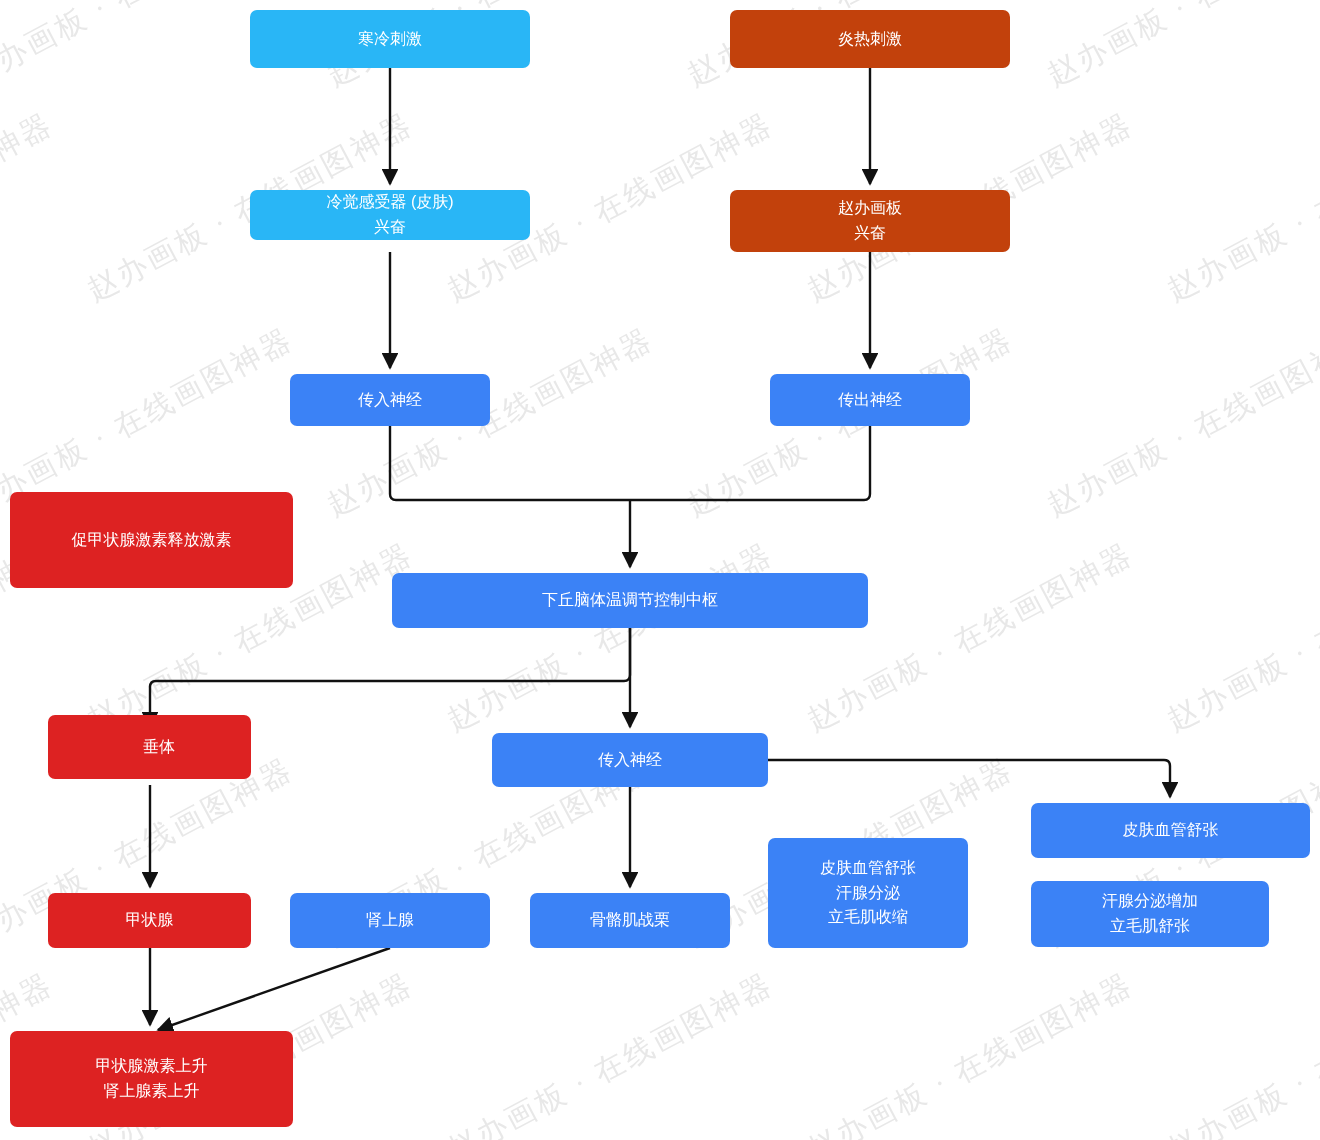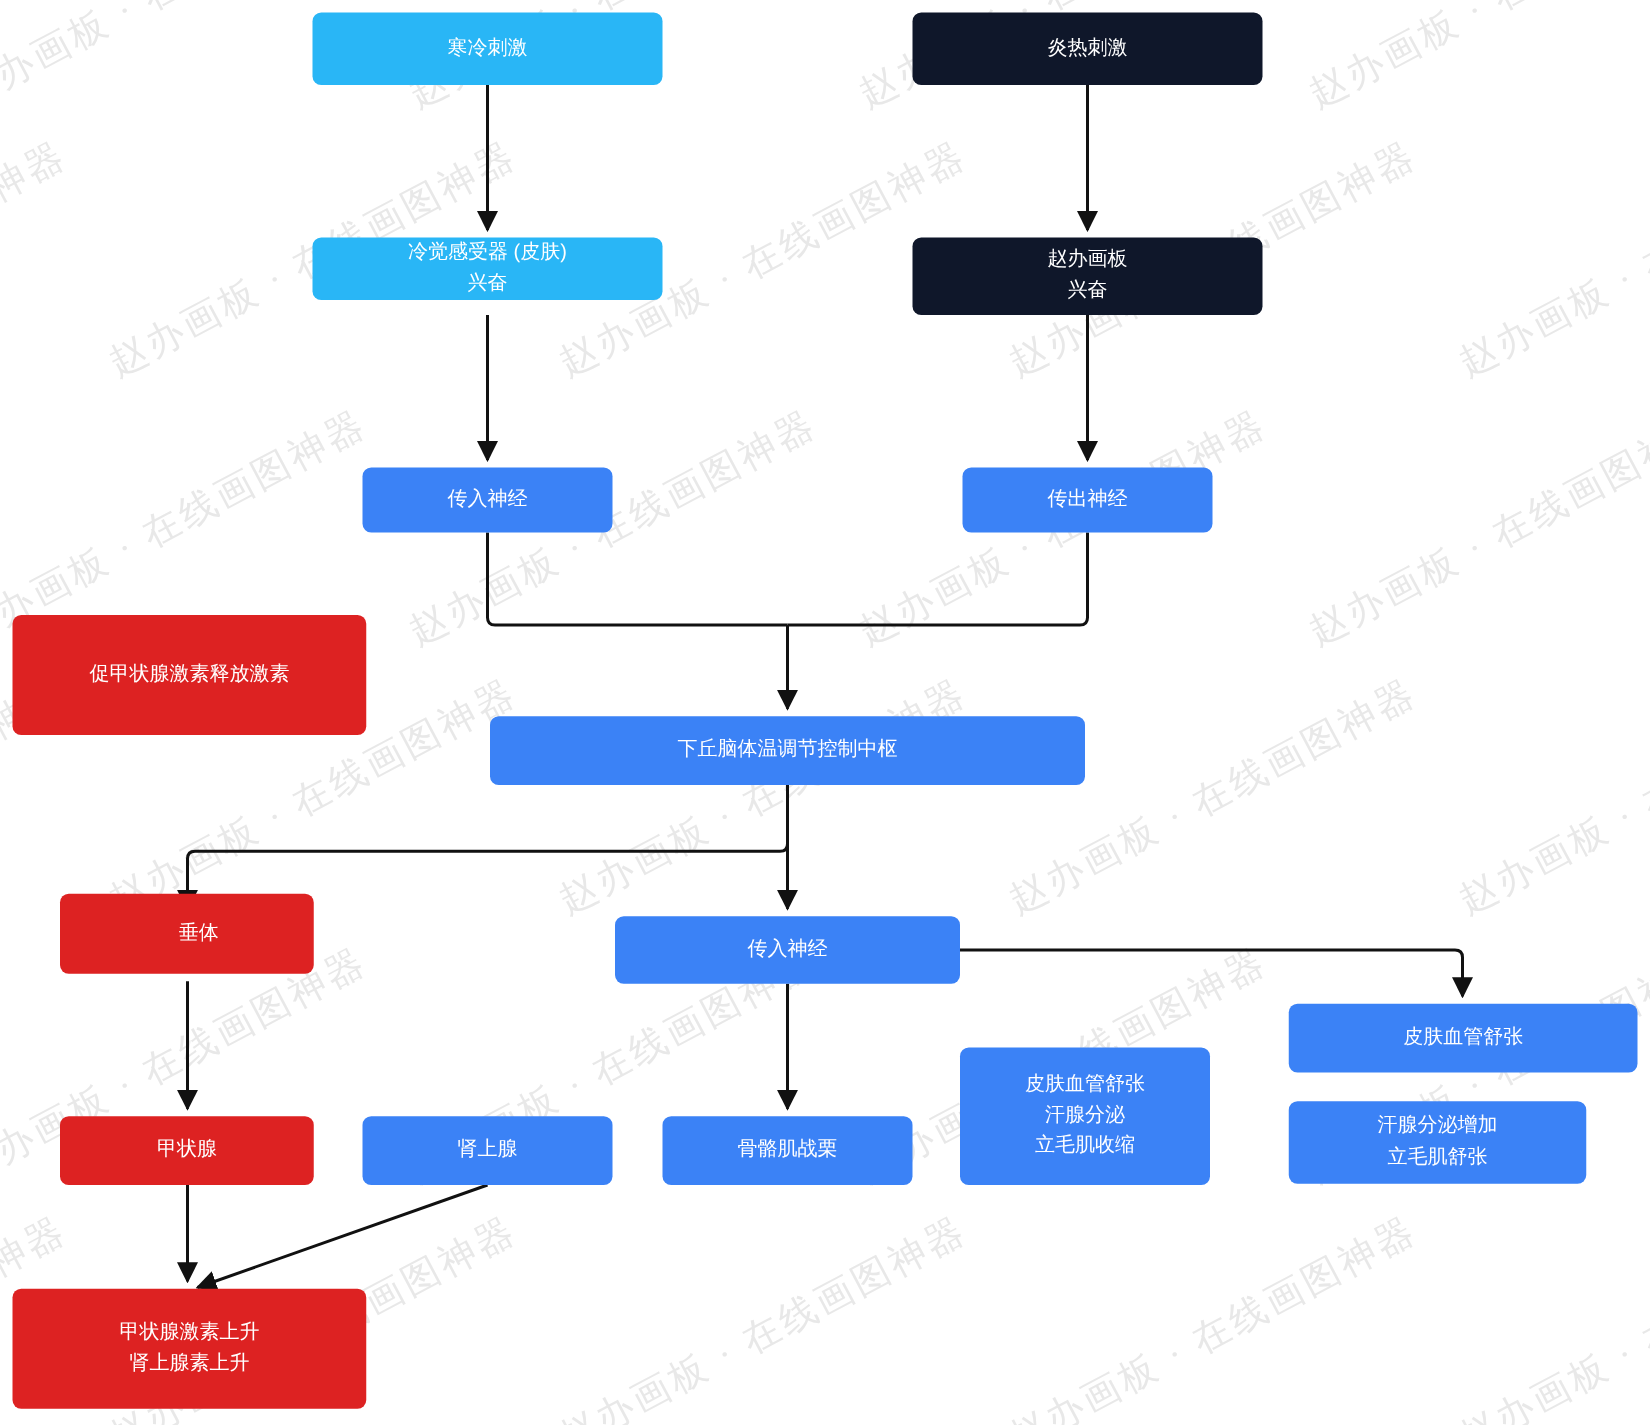--- a/index.html
+++ b/index.html
@@ -55,21 +55,21 @@
     justify-content: center;
     text-align: center;
     color: #ffffff;
     font-size: 16px;
     line-height: 1.55;
     z-index: 3;
     padding: 4px 8px;
     white-space: pre-line;
   }
   .node.blue   { background: #29b6f6; }
-  .node.salmon { background: #0f172a; }
+  .node.salmon { background: #c2410c; }
   .node.yellow { background: #3b82f6; }
   .node.red    { background: #dd2222; }
 </style>
 </head>
 <body>
 
 <div id="canvas">
 
   <div class="wm-layer" id="wm-layer">
       <div class="wm" style="left: -40px; top: 60px;">赵办画板 · 在线画图神器</div>

